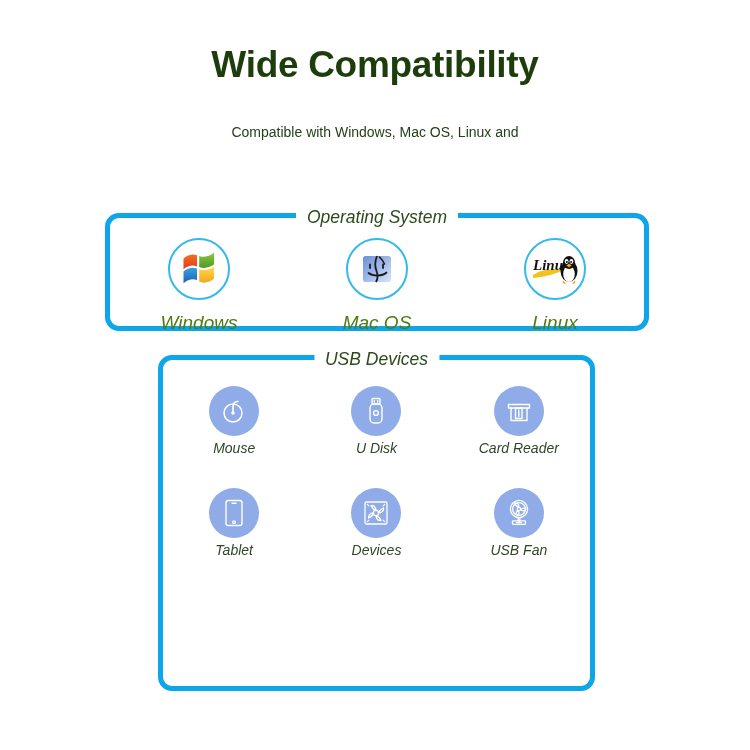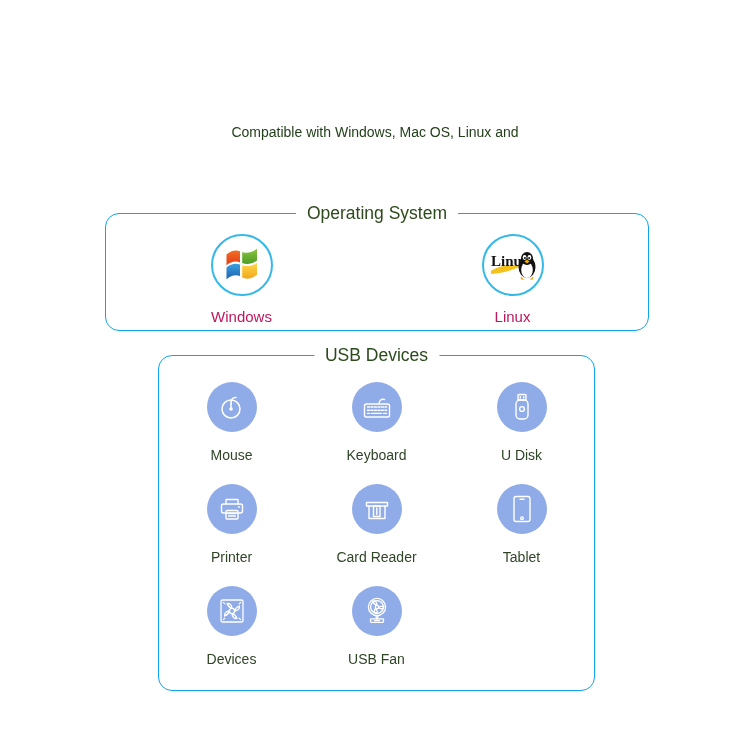--- a/index.html
+++ b/index.html
@@ -25,24 +25,25 @@
     text-align:center;
     font-size:14px;
     line-height:29px;
     color:#23401a;
   }
   .subtitle .ln{display:block;}
 
   
   .panel{
     position:absolute;
-    border:1px solid #0ea5e9;
+    border:5px solid #0ea5e9;
     border-radius:14px;
     box-sizing:border-box;
     background:#fff;
+    font-style:italic;
   }
   .panel-os{left:105px;top:213px;width:544px;height:118px;}
   .panel-usb{left:158px;top:355px;width:437px;height:336px;padding-left:27px;}
 
   .legend{
     position:absolute;
     top:-11px;
     background:#ffffff;
     padding:0 11px;
     font-size:17.5px;
@@ -61,49 +62,50 @@
   .os-cell{width:150px;display:flex;flex-direction:column;align-items:center;}
   .os-circle{
     width:62px;height:62px;border-radius:50%;
     border:2px solid #35b9e8;
     display:flex;align-items:center;justify-content:center;
     background:#fff;
     box-sizing:border-box;
   }
   .os-label{
     margin-top:12px;
-    font-size:15px;
-    color:#be185d;
+    font-size:19px;
+    color:#4d7c0f;
   }
 
   
   .usb-grid{
     position:absolute;left:0;top:26px;width:100%;
     display:grid;
     grid-template-columns:repeat(3,1fr);
     grid-auto-rows:102px;
   }
   .usb-cell{display:flex;flex-direction:column;align-items:center;}
   .usb-circle{
     width:50px;height:50px;border-radius:50%;
     background:#8fabe8;
     display:flex;align-items:center;justify-content:center;
   }
   .usb-label{
-    margin-top:15px;
+    margin-top:4px;
     font-size:14px;
     color:#2f4526;
   }
   svg{display:block;}
 </style>
 </head>
 <body>
 
 <div class="page">
 
+  <div class="title">Wide Compatibility</div>
 
   <div class="subtitle">
     <span class="ln">Compatible with Windows, Mac OS, Linux and</span>
   </div>
 
   <div class="panel panel-os">
     <div class="legend legend-os">Operating System</div>
 
     <div class="os-row">
 
@@ -132,20 +134,42 @@
               <path d="M2.5 6.5 C7 2.5 11.5 1.5 16 3.2 L16 14.4 C11.5 12.8 7 13.6 2.5 17.2 Z" fill="url(#wr)"></path>
               <path d="M18.2 3.9 C22.7 5.6 27.5 4.8 33 0.8 L33 12.6 C27.5 16.2 22.7 16.6 18.2 15.0 Z" fill="url(#wg)"></path>
               <path d="M2.5 19.4 C7 15.8 11.5 15.0 16 16.6 L16 28.0 C11.5 26.4 7 27.4 2.5 31.2 Z" fill="url(#wb)"></path>
               <path d="M18.2 17.2 C22.7 18.8 27.5 18.4 33 14.8 L33 26.8 C27.5 30.8 22.7 31.6 18.2 29.6 Z" fill="url(#wy)"></path>
             </svg>
           </span>
         </div>
         <div class="os-label">Windows</div>
       </div>
 
+      <div class="os-cell">
+        <div class="os-circle">
+          <span>
+            <svg width="36" height="36" viewBox="0 0 36 36">
+              <defs>
+                <linearGradient id="mf" x1="0" y1="0" x2="1" y2="1">
+                  <stop offset="0" stop-color="#6f8fd6"></stop>
+                    <stop offset="0.5" stop-color="#9fb8ea"></stop>
+                  <stop offset="1" stop-color="#d9e4f7"></stop>
+                </linearGradient>
+              </defs>
+              <rect x="4" y="5" width="28" height="26" rx="2.5" fill="url(#mf)"></rect>
+              <path d="M18 5 C16 10 15.5 15 17.5 20 C19 24 19 27.5 17 31" stroke="#1a1a1a" stroke-width="1.8" fill="none"></path>
+              <path d="M11 13.5 L11 17" stroke="#1a1a1a" stroke-width="1.8" stroke-linecap="round"></path>
+              <path d="M24 13.5 L24 17" stroke="#1a1a1a" stroke-width="1.8" stroke-linecap="round"></path>
+              <path d="M9.5 22 C14 25.5 23 25.5 27.5 21.5" stroke="#1a1a1a" stroke-width="1.8" fill="none" stroke-linecap="round"></path>
+              <path d="M20.5 6 C23 8.5 24.5 10.5 25.5 13" stroke="#1a1a1a" stroke-width="1.6" fill="none" stroke-linecap="round"></path>
+            </svg>
+          </span>
+        </div>
+        <div class="os-label">Mac OS</div>
+      </div>
 
       <div class="os-cell">
         <div class="os-circle">
           <span>
             <svg width="50" height="36" viewBox="0 0 50 36">
               <path d="M3 24 C10 19 22 17 33 19 C28 22 16 26 3 27 Z" fill="#f5c21b"></path>
               <text x="3" y="19" font-family="'Liberation Serif',serif" font-size="15" font-weight="bold" fill="#111">Linux</text>
               <g transform="translate(30,4)">
                 <ellipse cx="9" cy="16" rx="8.5" ry="11" fill="#111"></ellipse>
                 <ellipse cx="9" cy="19" rx="5.8" ry="8" fill="#fff"></ellipse>
@@ -179,63 +203,35 @@
               <circle cx="13" cy="16" r="9"></circle>
               <path d="M13 16 L13 11"></path>
               <circle cx="13" cy="16" r="1.8" fill="#ffffff" stroke="none"></circle>
               <path d="M13 11 C13 6 15 4 18 4.5"></path>
             </svg>
           </span>
         </div>
         <div class="usb-label">Mouse</div>
       </div>
 
-      <div class="usb-cell">
-        <div class="usb-circle">
-          <span>
-            <svg width="30" height="28" viewBox="0 0 30 28" fill="none" stroke="#ffffff" stroke-width="1.4" stroke-linecap="round" stroke-linejoin="round">
-              <rect x="2.5" y="11" width="25" height="13" rx="1.8"></rect>
-              <path d="M5.5 14 h2 M9 14 h2 M12.5 14 h2 M16 14 h2 M19.5 14 h2 M23 14 h1.5"></path>
-              <path d="M5.5 17.2 h2 M9 17.2 h2 M12.5 17.2 h2 M16 17.2 h2 M19.5 17.2 h2 M23 17.2 h1.5"></path>
-              <path d="M5.5 20.4 h2 M9.5 20.4 h10 M21.5 20.4 h3"></path>
-              <path d="M17 11 C17 7.5 19.5 5.5 22.5 6.5"></path>
-            </svg>
-          </span>
-        </div>
-        <div class="usb-label">Keyboard</div>
-      </div>
 
       <div class="usb-cell">
         <div class="usb-circle">
           <span>
             <svg width="26" height="30" viewBox="0 0 26 30" fill="none" stroke="#ffffff" stroke-width="1.4" stroke-linecap="round" stroke-linejoin="round">
               <rect x="9" y="2.5" width="8" height="5.5" rx="0.8"></rect>
               <path d="M11.3 4.6 v1.4 M14.7 4.6 v1.4"></path>
               <rect x="7" y="8" width="12" height="19" rx="4"></rect>
               <circle cx="13" cy="17" r="2.4"></circle>
             </svg>
           </span>
         </div>
         <div class="usb-label">U Disk</div>
       </div>
 
-      <div class="usb-cell">
-        <div class="usb-circle">
-          <span>
-            <svg width="28" height="28" viewBox="0 0 28 28" fill="none" stroke="#ffffff" stroke-width="1.4" stroke-linecap="round" stroke-linejoin="round">
-              <path d="M8 9 V4.5 h12 V9"></path>
-              <rect x="3.5" y="9" width="21" height="9" rx="2"></rect>
-              <rect x="8" y="15.5" width="12" height="8.5" rx="1"></rect>
-              <path d="M10.5 18.5 h7 M10.5 21 h7"></path>
-              <circle cx="21" cy="12" r="0.9" fill="#ffffff" stroke="none"></circle>
-            </svg>
-          </span>
-        </div>
-        <div class="usb-label">Printer</div>
-      </div>
 
       <div class="usb-cell">
         <div class="usb-circle">
           <span>
             <svg width="28" height="28" viewBox="0 0 28 28" fill="none" stroke="#ffffff" stroke-width="1.4" stroke-linecap="round" stroke-linejoin="round">
               <path d="M3.5 7.5 h21 v3.5 h-21 z"></path>
               <path d="M6 11 v12.5 h16 V11"></path>
               <rect x="10.5" y="11" width="6.5" height="10.5"></rect>
               <path d="M13.8 13 v6.5"></path>
             </svg>

